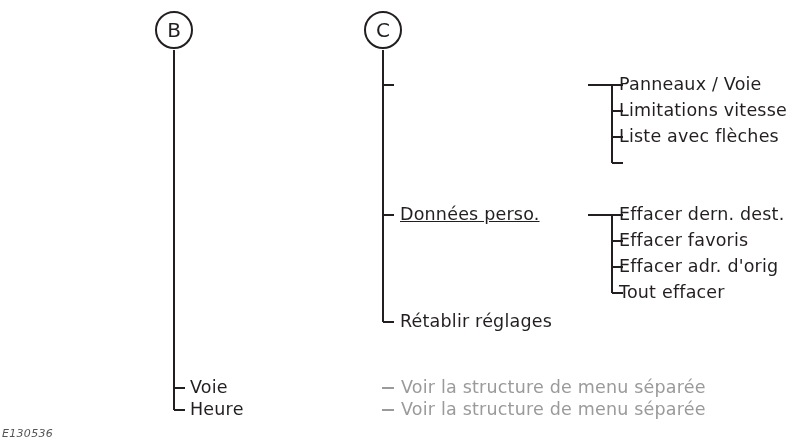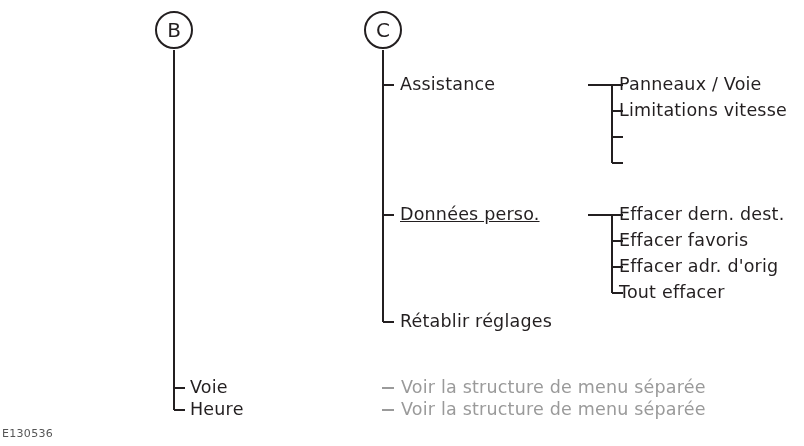--- a/index.html
+++ b/index.html
@@ -52,20 +52,21 @@
     color: #231f20;
     background: #ffffff;
   }
   .fig-id {
     position: absolute;
     left: 2px;
     top: 427px;
     font-size: 11px;
     color: #555555;
     letter-spacing: 0.3px;
+    font-style: italic;
   }
 </style>
 </head>
 <body>
 
 <div id="canvas">
 
   <svg class="lines" viewBox="0 0 804 446" xmlns="http://www.w3.org/2000/svg">
     <g stroke="#231f20" stroke-width="2" fill="none" stroke-linecap="butt">
 
@@ -107,26 +108,26 @@
   <div class="circle-letter" style="left:364px; top:11px;">
     <span>C</span>
   </div>
 
   <div class="node-label" style="left:190px; top:379px;">Voie</div>
   <div class="node-label" style="left:190px; top:401px;">Heure</div>
 
   <div class="node-label muted" style="left:401px; top:379px;">Voir la structure de menu séparée</div>
   <div class="node-label muted" style="left:401px; top:401px;">Voir la structure de menu séparée</div>
 
-  <div class="node-label" style="left:400px; top:76px;">Assistance</div>
   <div class="node-label" style="left:400px; top:206px;text-decoration:underline;">Données perso.</div>
   <div class="node-label" style="left:400px; top:313px;">Rétablir réglages</div>
 
   <div class="node-label" style="left:619px; top:76px;">Panneaux / Voie</div>
   <div class="node-label" style="left:619px; top:102px;">Limitations vitesse</div>
+  <div class="node-label" style="left:619px; top:128px;">Liste avec flèches</div>
 
   <div class="node-label" style="left:619px; top:206px;">Effacer dern. dest.</div>
   <div class="node-label" style="left:619px; top:232px;text-align:right;">Effacer favoris</div>
   <div class="node-label" style="left:619px; top:284px;">Tout effacer</div>
   <div class="node-label" style="left:619px; top:258px;">Effacer adr. d'orig</div>
 
   <div class="fig-id">E130536</div>
 
 </div>
 

